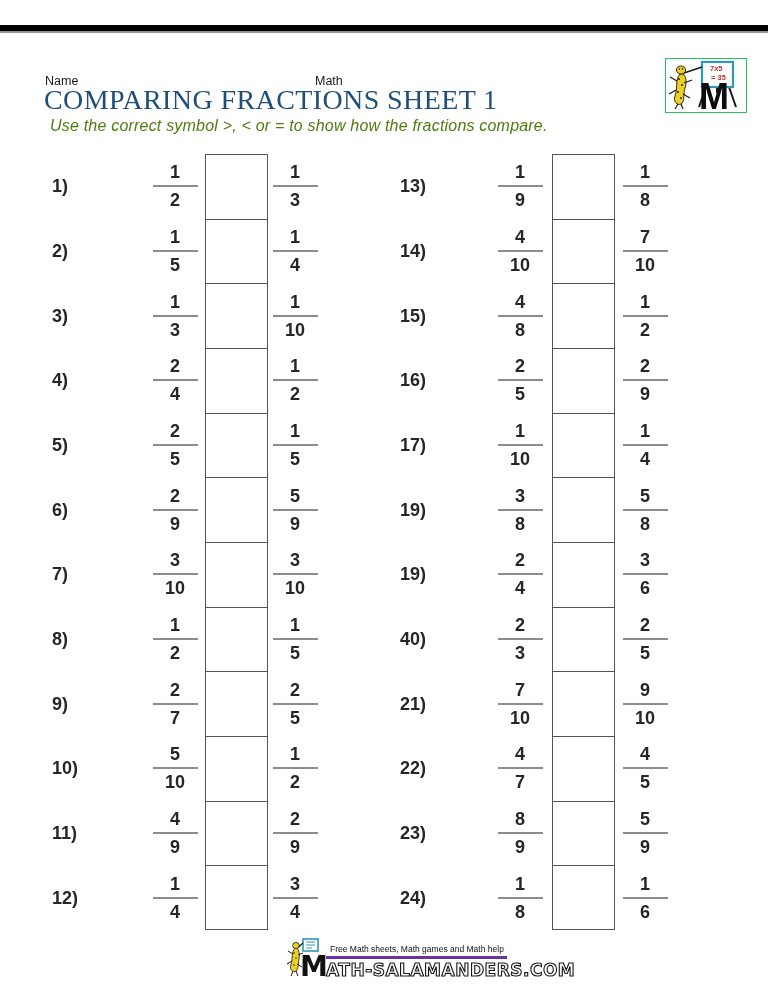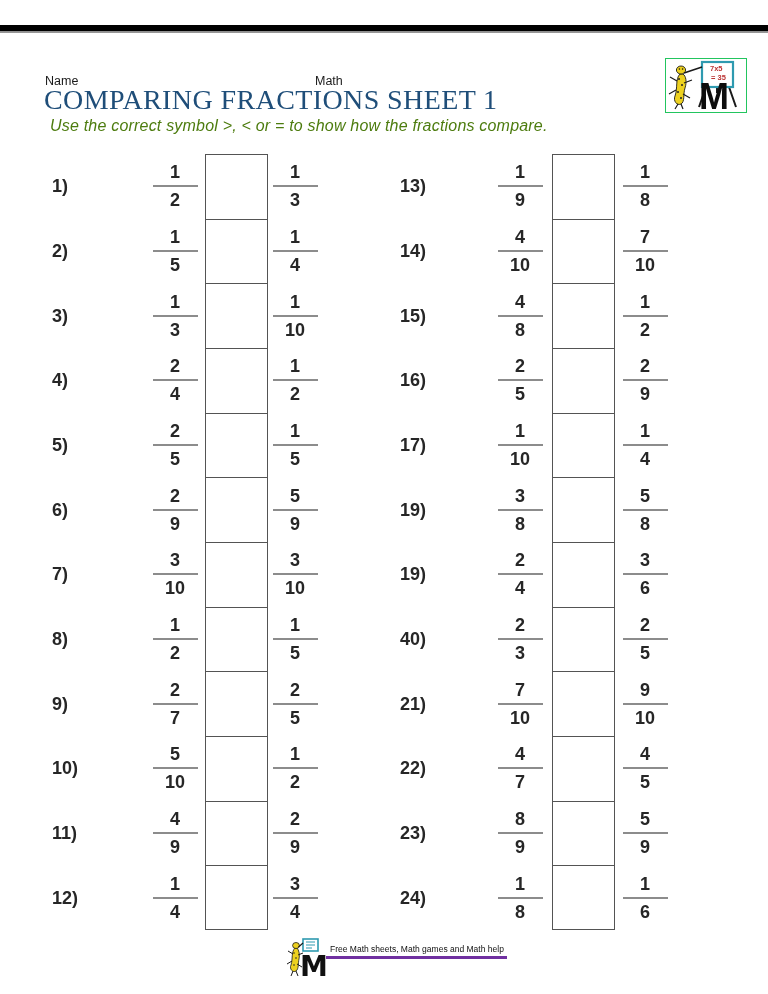--- a/index.html
+++ b/index.html
@@ -478,14 +478,15 @@
     <ellipse cx="13" cy="7.5" rx="3.4" ry="3" fill="#edd11f" stroke="#1a1a1a" stroke-width="0.8"></ellipse>
     <path d="M15.5 9 L20 5" stroke="#1a1a1a" stroke-width="1.1"></path>
     <path d="M10 16 L5 13 M9 23 L4 26 M15 17 L20 15 M14 26 L19 29 M10 33 L8 38 M13 33 L15 38" stroke="#1a1a1a" stroke-width="1" fill="none"></path>
     <circle cx="11" cy="15" r="0.8" fill="#222"></circle>
       <circle cx="13" cy="20" r="0.8" fill="#222"></circle>
       <circle cx="11" cy="27" r="0.8" fill="#222"></circle>
     <text x="17" y="38" font-size="28" font-weight="bold" fill="#111" font-family="DejaVu Sans, sans-serif">M</text>
   </svg>
   <div class="footer-text">
     <span class="tagline">Free Math sheets, Math games and Math help</span>
+    <div class="site">ATH-SALAMANDERS.COM</div>
   </div>
 </div>
 
 </body></html>

